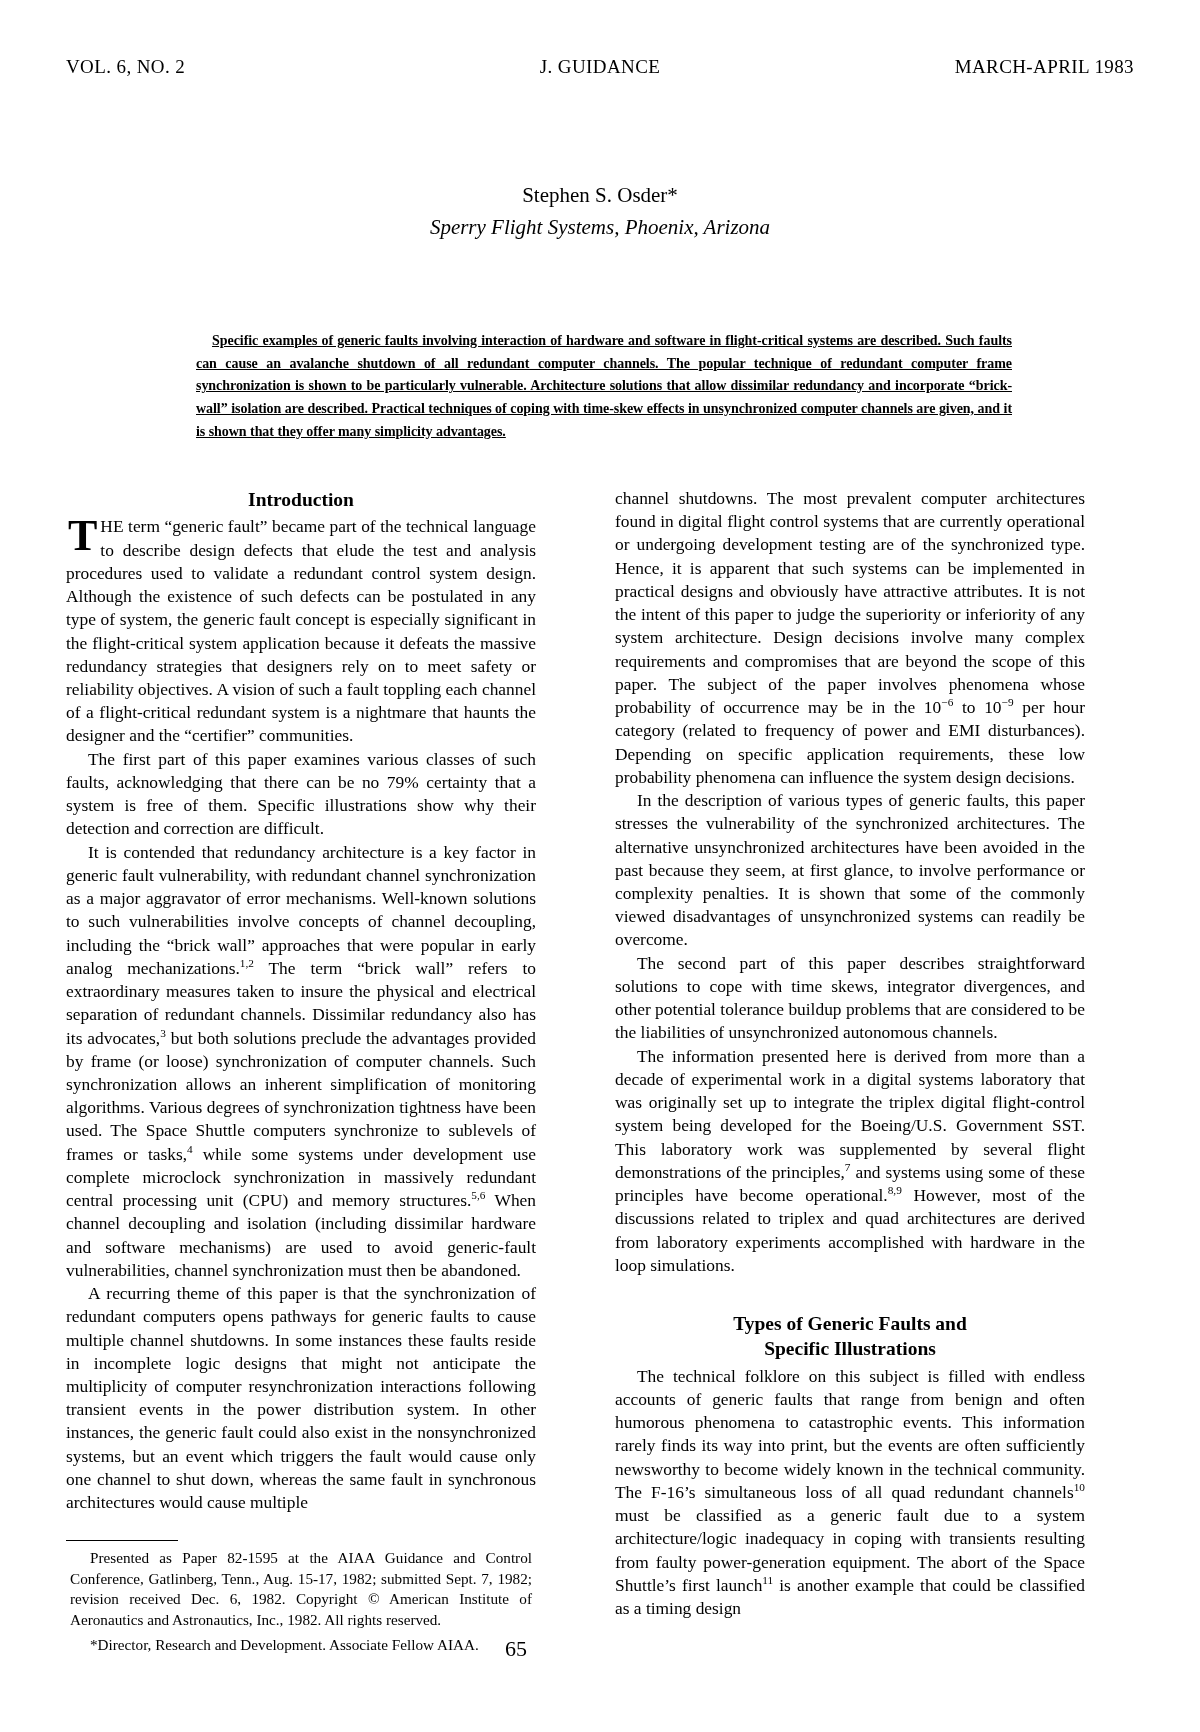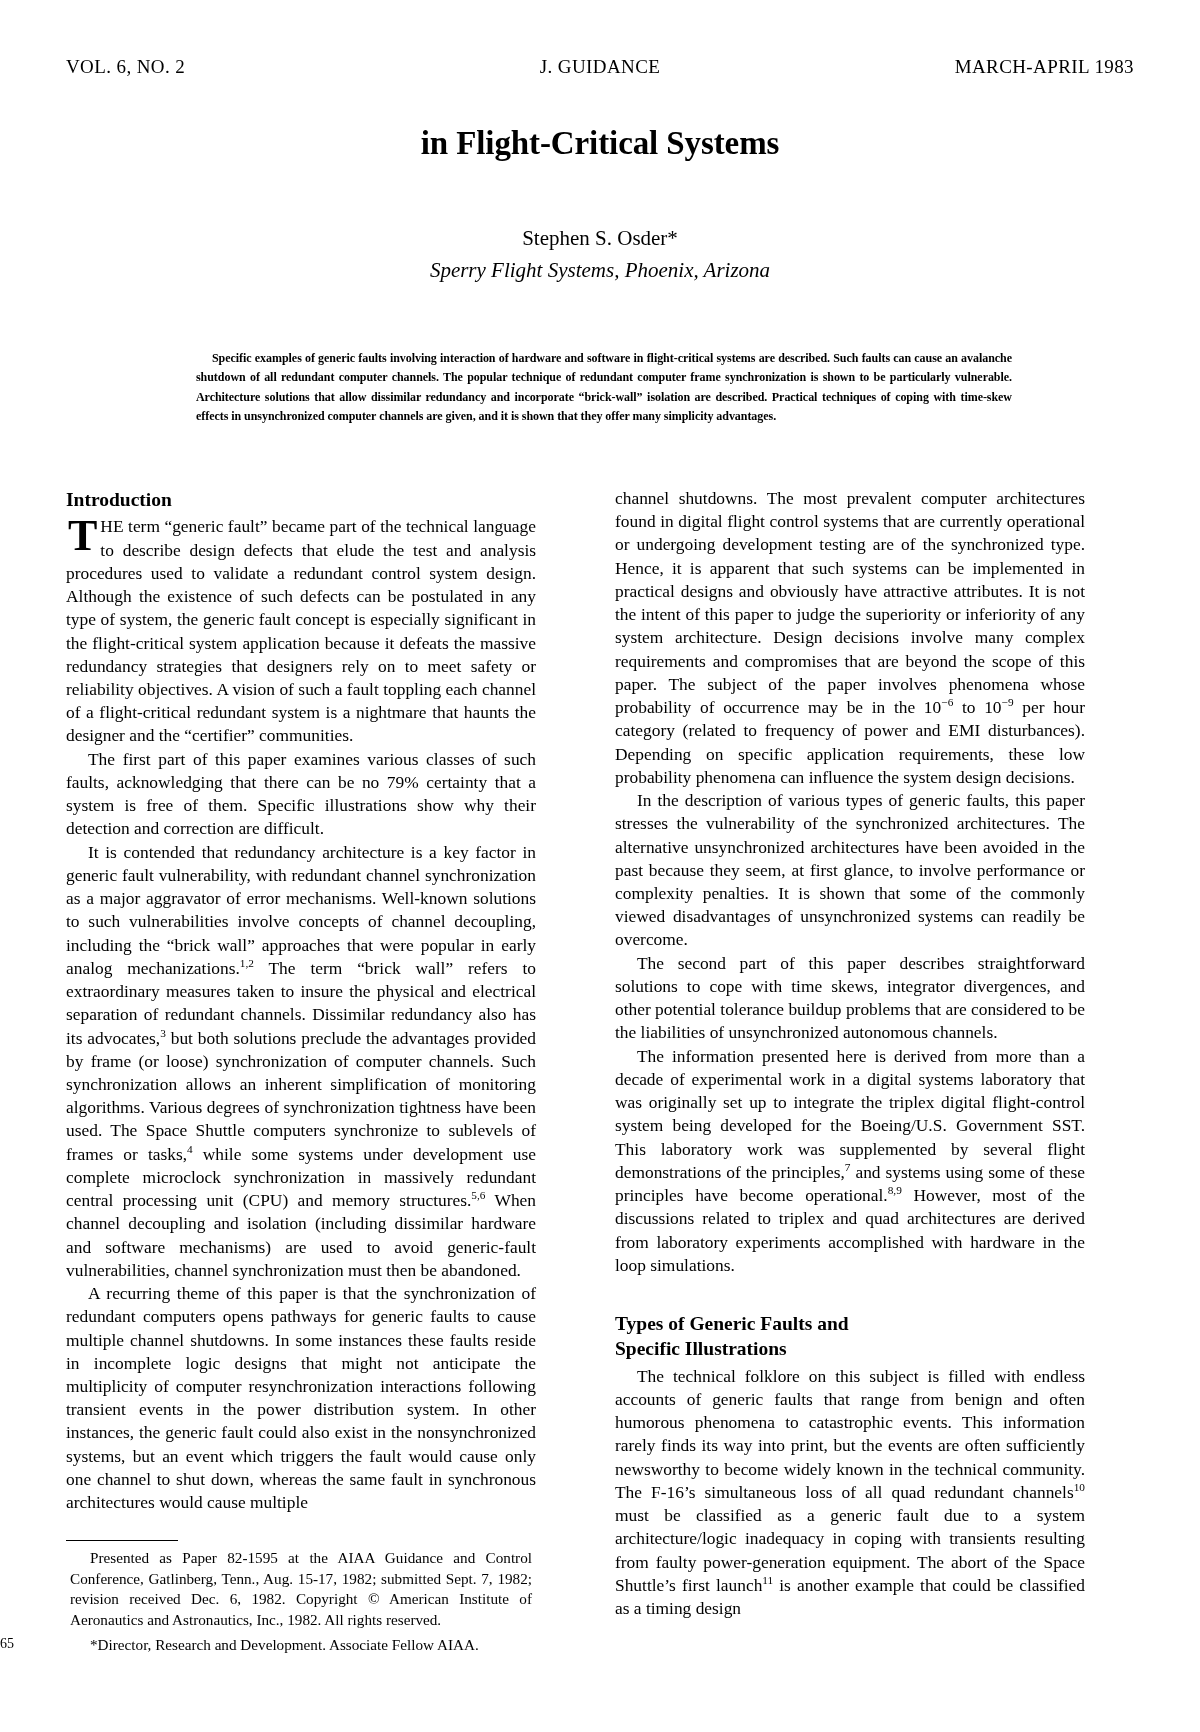--- a/index.html
+++ b/index.html
@@ -70,29 +70,30 @@
   .affiliation {
     font-style: italic;
     font-size: 21px;
     line-height: 1.45;
     margin-top: 2px;
   }
 
   
   .abstract {
     position: absolute;
-    top: 349px;
+    top: 330px;
     left: 196px;
     width: 816px;
-    font-size: 12px;
+    font-size: 14px;
     font-weight: bold;
     line-height: 1.62;
     text-align: justify;
     text-indent: 16px;
     letter-spacing: -0.05px;
+    text-decoration: underline;
   }
 
   
   .columns {
     position: absolute;
     top: 487px;
     left: 66px;
     width: 1068px;
     height: 1150px;
   }
@@ -102,21 +103,21 @@
     width: 470px;
     font-size: 17.4px;
     line-height: 1.335;
     text-align: justify;
     hyphens: none;
   }
   .col-left { left: 0; }
   .col-right { left: 522px; margin-left: 27px; }
 
   .sec-head {
-    text-align: left;
+    text-align: center;
     font-weight: bold;
     font-size: 19.5px;
     line-height: 1.3;
     margin: 0 0 3px 0;
   }
   .sec-head.spaced-above { margin-top: 34px; }
 
   p.body {
     margin: 0;
     text-indent: 22px;
@@ -160,38 +161,37 @@
     margin: 4px;
     text-indent: 20px;
   }
 
   
   .page-number {
     position: absolute;
     top: 1636px;
     left: 0;
     width: 1032px;
-    text-align: left;
-    font-size: 14px;
+    text-align: center;
+    font-size: 22px;
   }
 </style>
 </head>
 <body>
 
 <div class="page">
 
   <div class="running-head">
     <span class="rh-left">VOL. 6, NO. 2</span>
     <span class="center">J. GUIDANCE</span>
     <span class="rh-right">MARCH-APRIL 1983</span>
   </div>
 
   <div class="title-block">
     <h1 class="paper-title">
-      <span class="line2">in Flight-Critical Systems</span>
     </h1>
     <div class="author">Stephen S. Osder*</div>
     <div class="affiliation">Sperry Flight Systems, Phoenix, Arizona</div>
   </div>
 
   <div class="abstract">Specific examples of generic faults involving interaction of hardware and software in flight-critical systems are described. Such faults can cause an avalanche shutdown of all redundant computer channels. The popular technique of redundant computer frame synchronization is shown to be particularly vulnerable. Architecture solutions that allow dissimilar redundancy and incorporate “brick-wall” isolation are described. Practical techniques of coping with time-skew effects in unsynchronized computer channels are given, and it is shown that they offer many simplicity advantages.</div>
 
   <div class="columns">
 
     <div class="col col-left">

